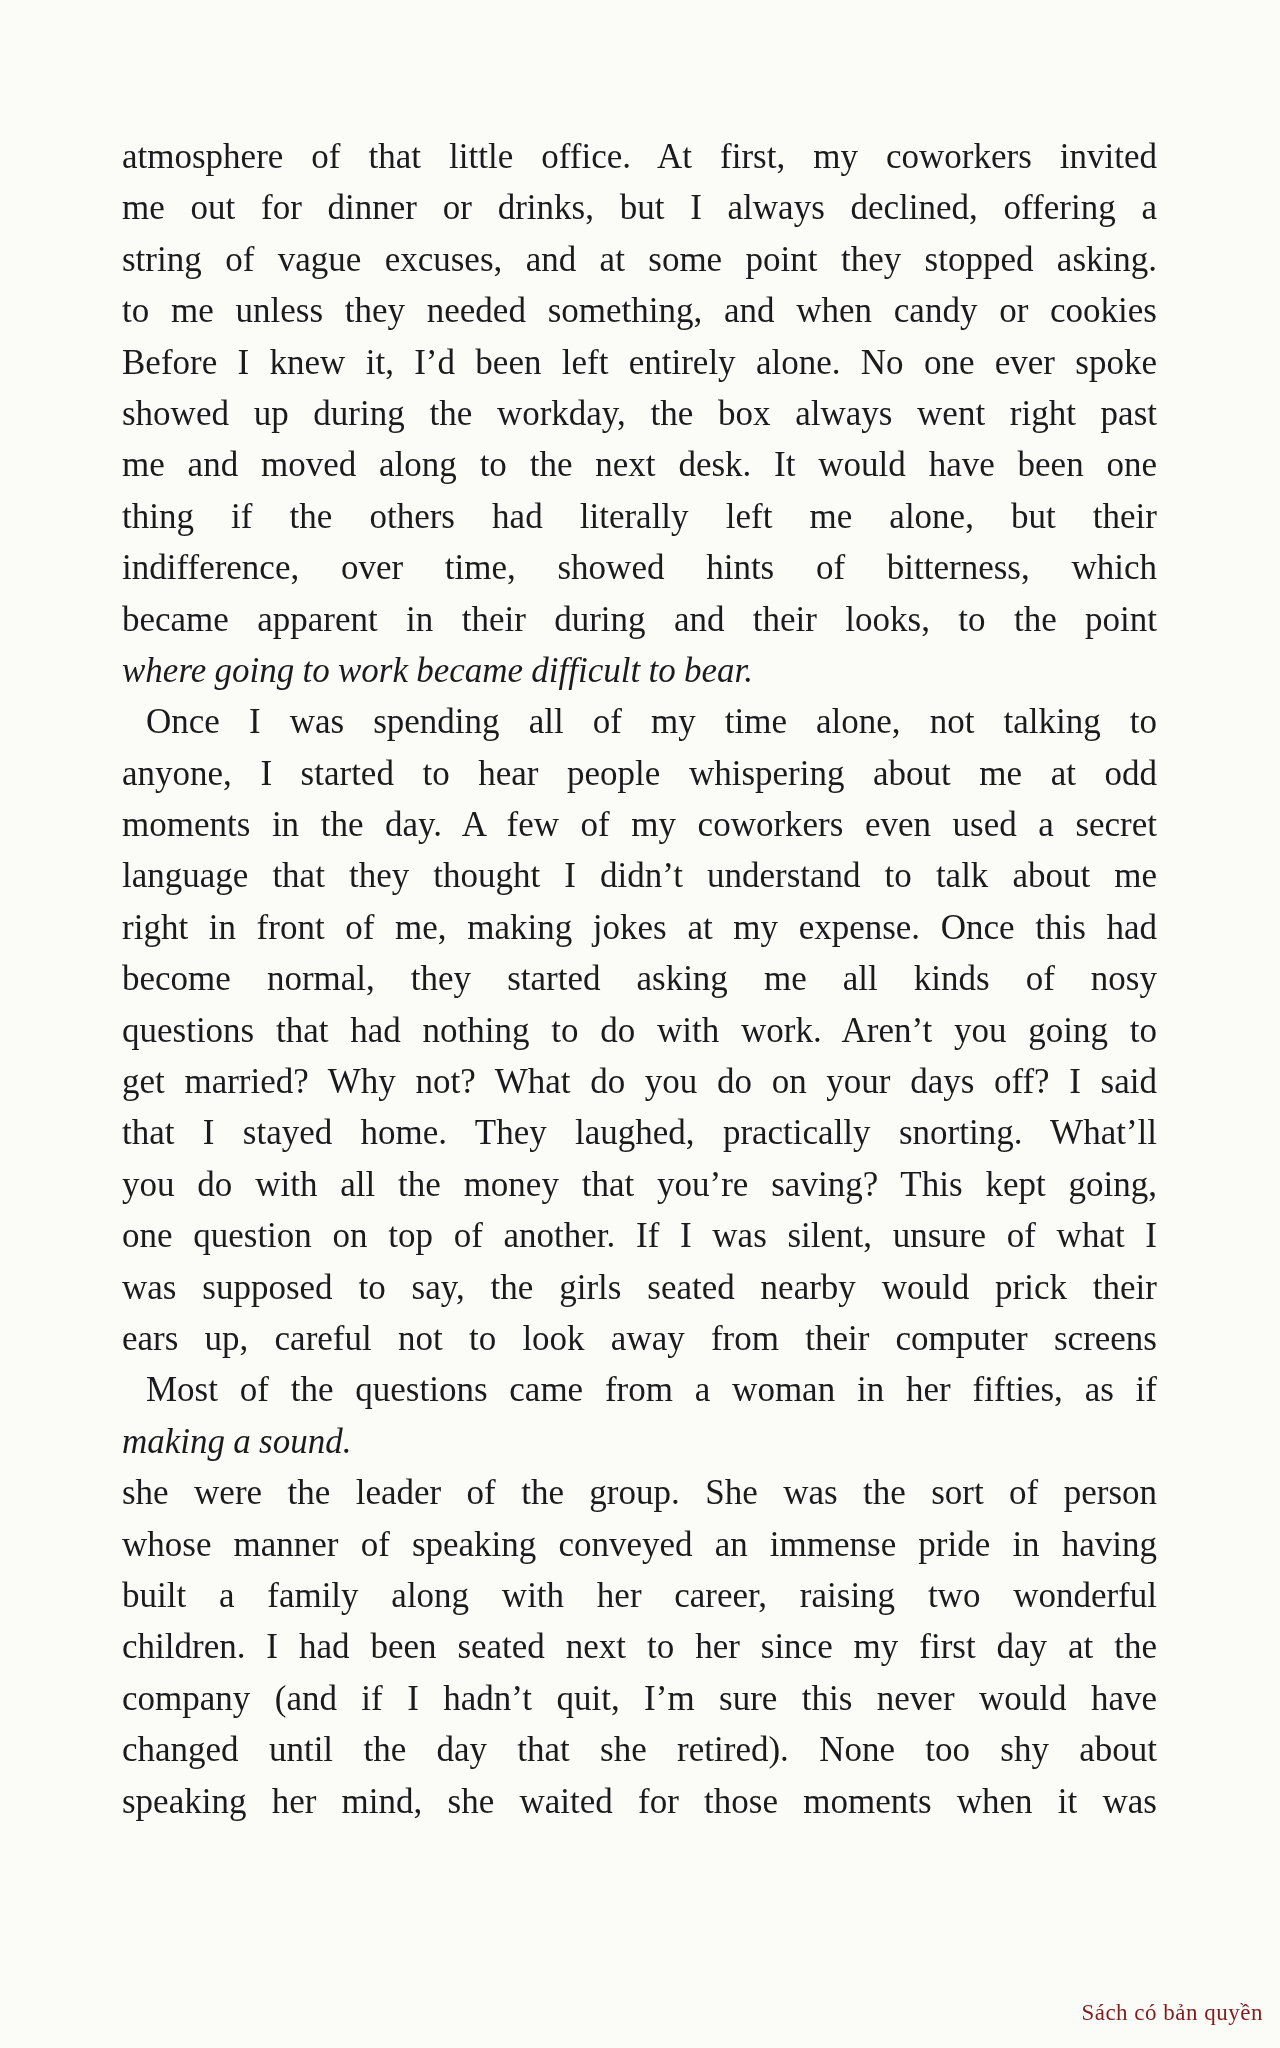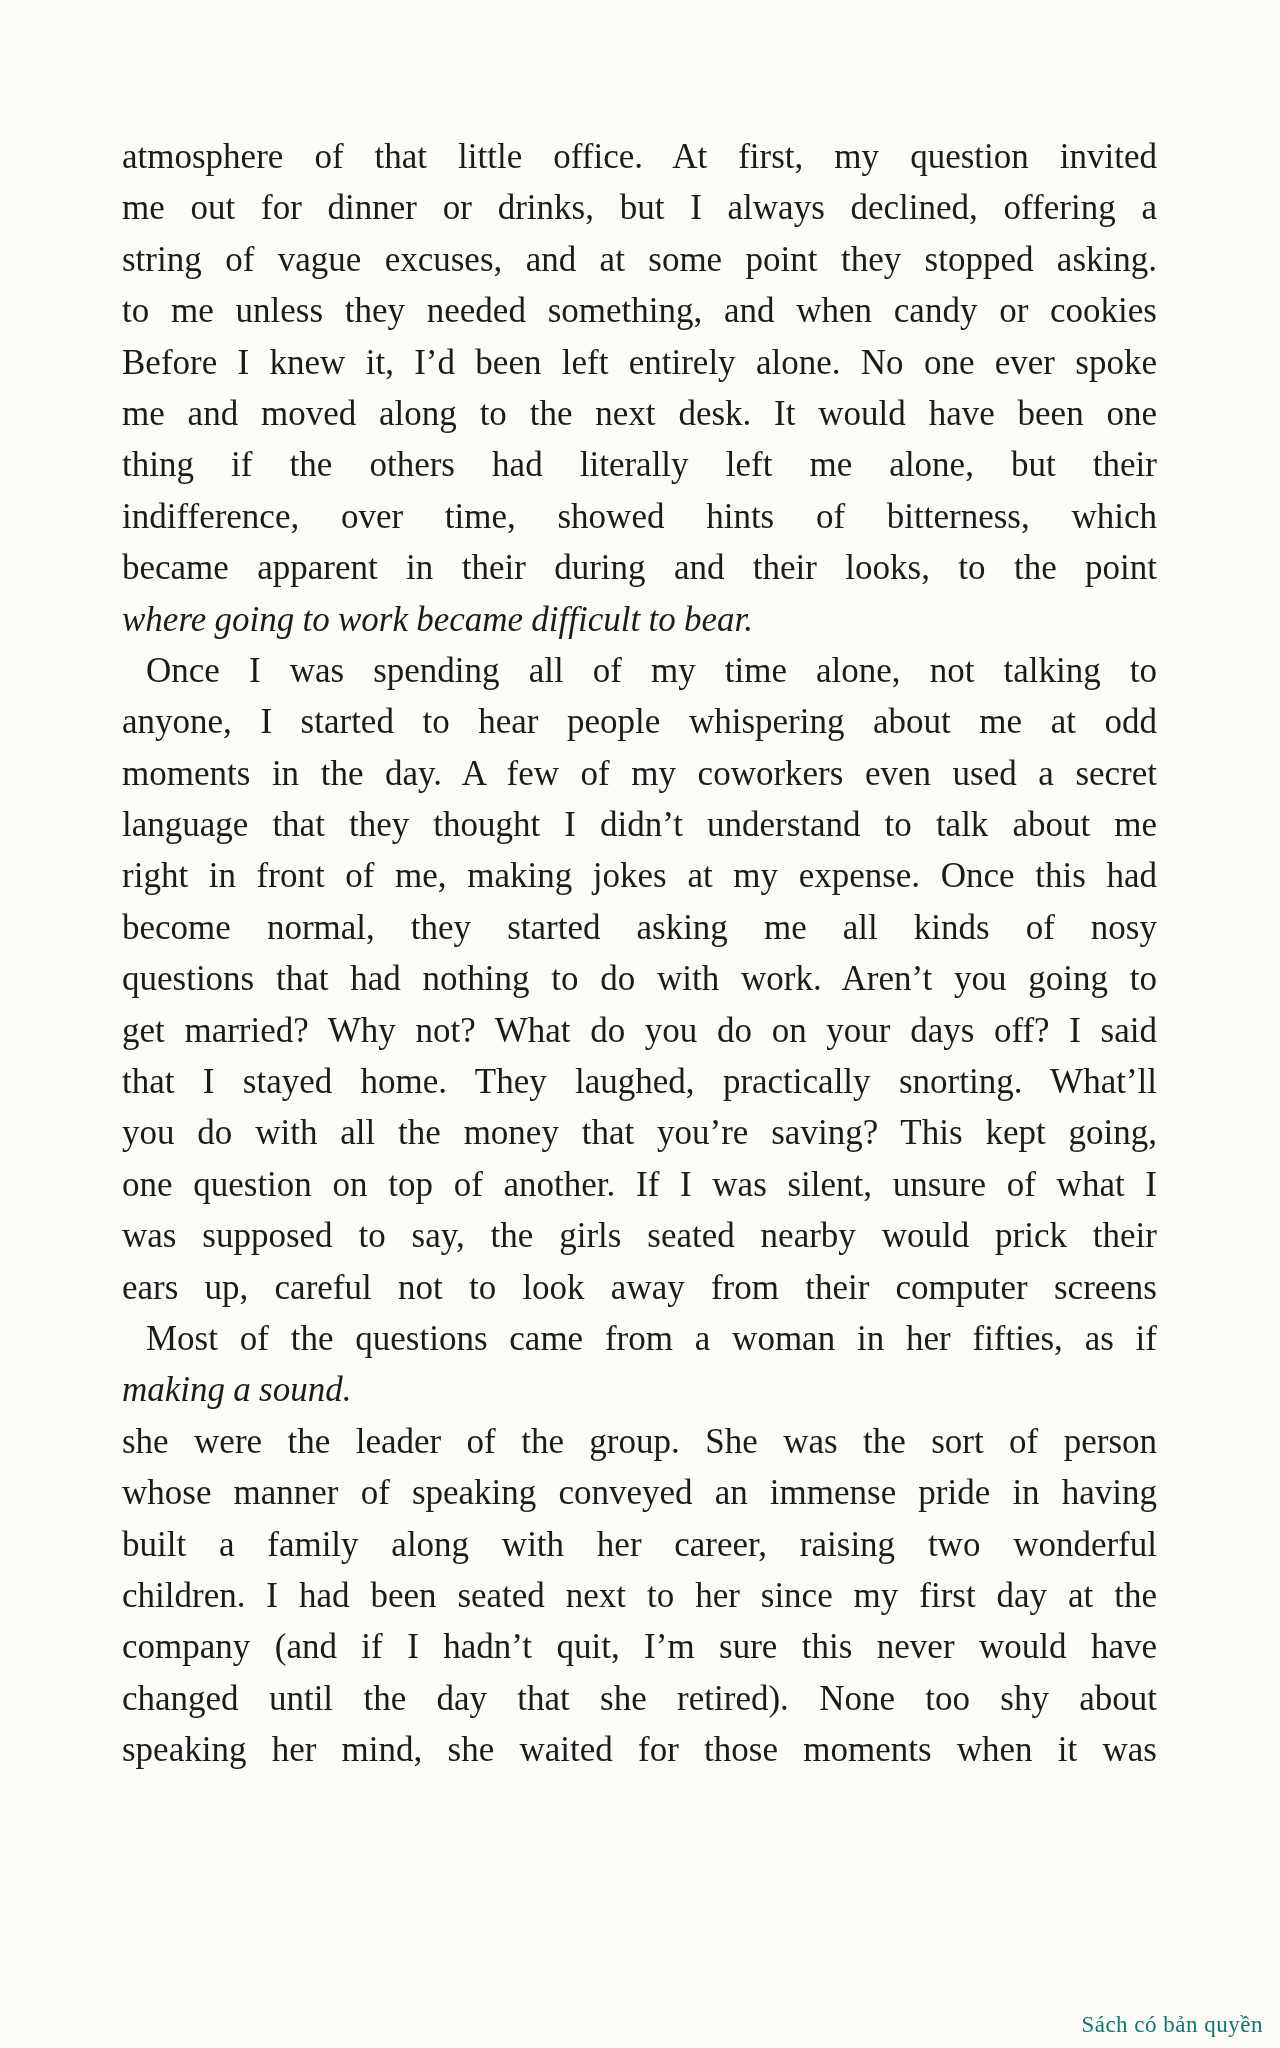--- a/index.html
+++ b/index.html
@@ -44,36 +44,37 @@
   .line.para-end {
     text-align: left;
     font-style: italic;
   }
   .line.indent {
     text-indent: 24px;
   }
   .watermark {
     position: absolute;
     right: 17px;
-    bottom: 10px;
+    bottom: 22px;
     font-size: 23px;
-    color: #0f766e;
+    color: #7f1d1d;
     letter-spacing: 0.5px;
   }
 </style>
 </head>
 <body>
 
 <div class="page">
   <div class="text-block">
-    <div class="line">atmosphere of that little office. At first, my question invited</div>
+    <div class="line">atmosphere of that little office. At first, my coworkers invited</div>
     <div class="line">me out for dinner or drinks, but I always declined, offering a</div>
     <div class="line">string of vague excuses, and at some point they stopped asking.</div>
     <div class="line">to me unless they needed something, and when candy or cookies</div>
     <div class="line">Before I knew it, I’d been left entirely alone. No one ever spoke</div>
+    <div class="line">showed up during the workday, the box always went right past</div>
     <div class="line">me and moved along to the next desk. It would have been one</div>
     <div class="line">thing if the others had literally left me alone, but their</div>
     <div class="line">indifference, over time, showed hints of bitterness, which</div>
     <div class="line">became apparent in their during and their looks, to the point</div>
     <div class="line para-end">where going to work became difficult to bear.</div>
     <div class="line indent">Once I was spending all of my time alone, not talking to</div>
     <div class="line">anyone, I started to hear people whispering about me at odd</div>
     <div class="line">moments in the day. A few of my coworkers even used a secret</div>
     <div class="line">language that they thought I didn’t understand to talk about me</div>
     <div class="line">right in front of me, making jokes at my expense. Once this had</div>

